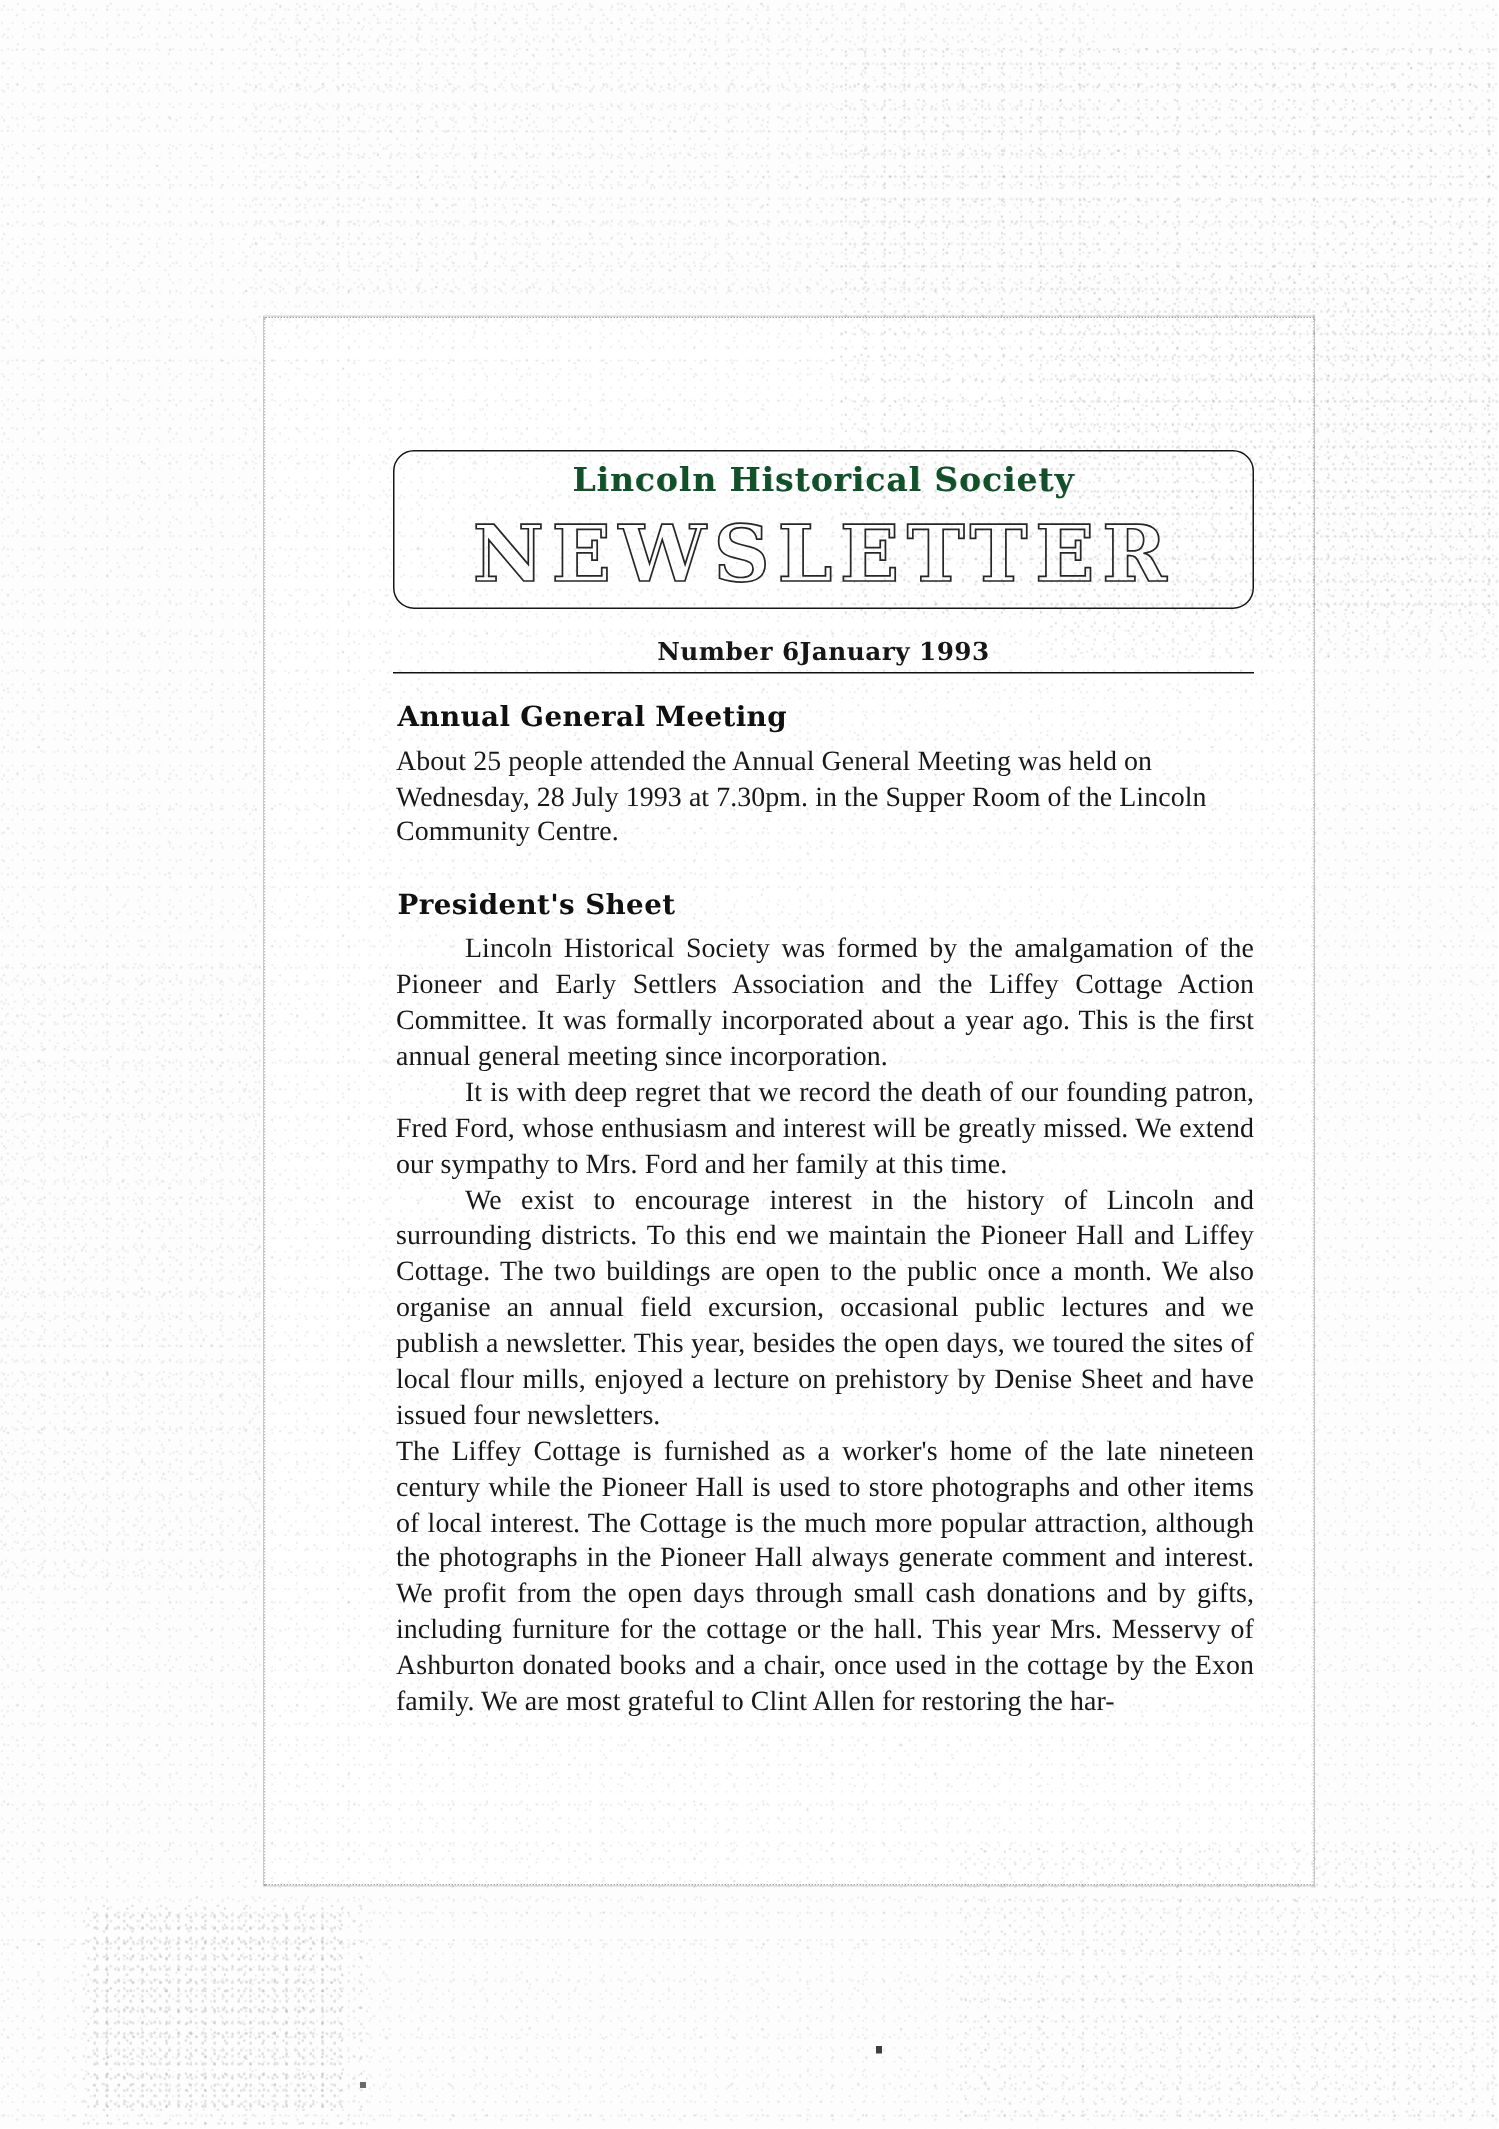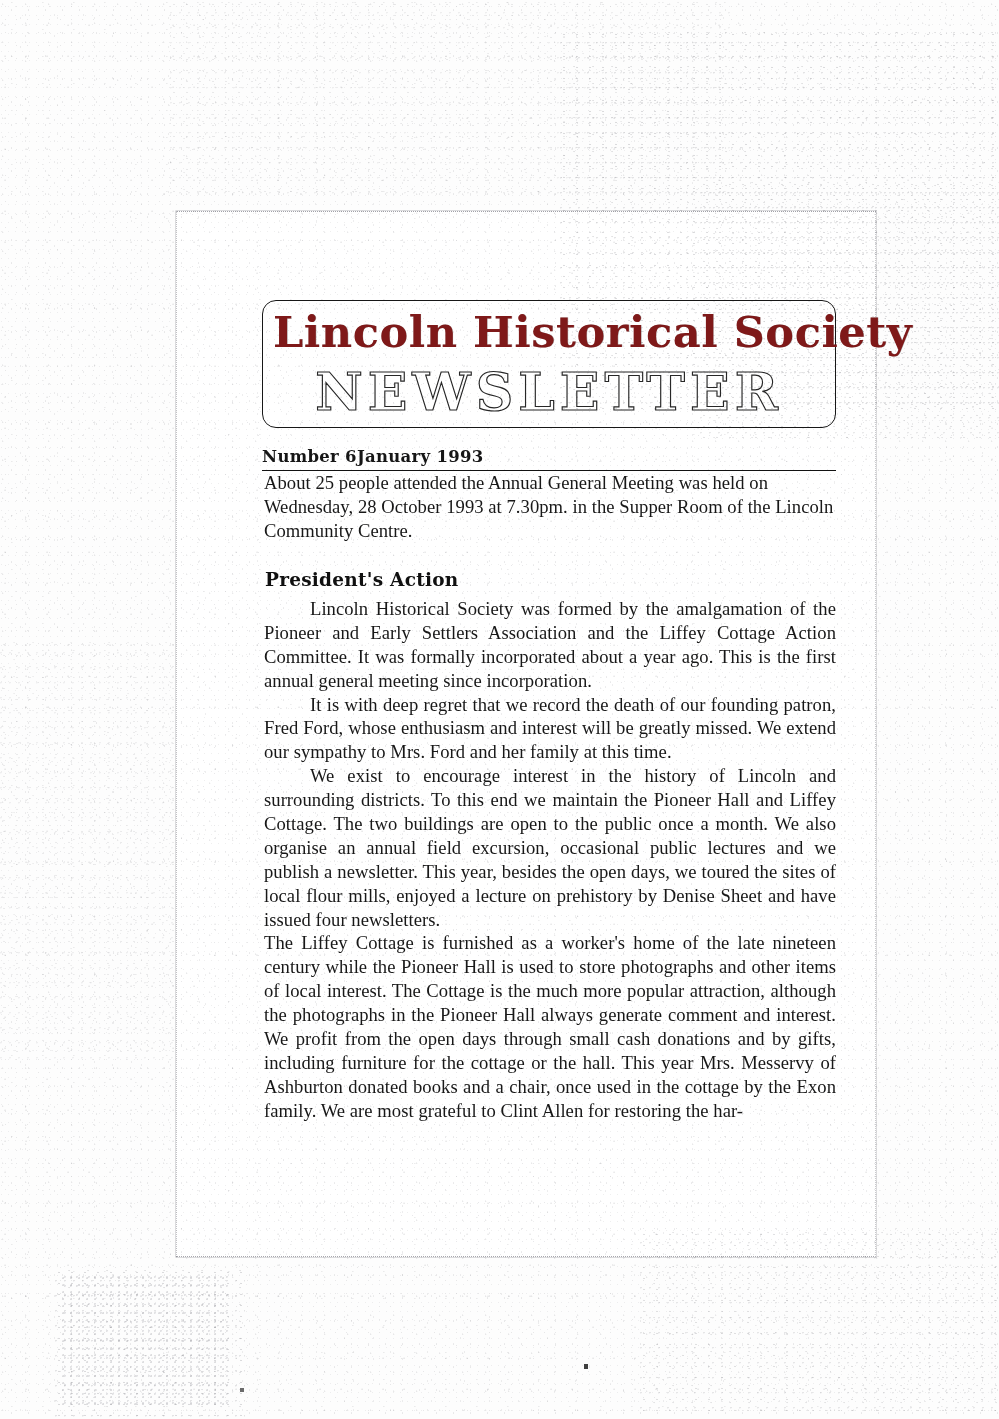--- a/index.html
+++ b/index.html
@@ -102,43 +102,43 @@
   .masthead {
     border: 1.6px solid #1b1b1b;
     border-radius: 14px;
     padding: 8px 10px 10px 10px;
     text-align: center;
     background: transparent;
   }
   .masthead-title {
     font-family: "DejaVu Serif", serif;
     font-weight: bold;
-    font-size: 43px;
+    font-size: 22px;
     letter-spacing: 0.6px;
-    color: #7f1d1d;
+    color: #14532d;
     line-height: 1.08;
     white-space: nowrap;
     text-shadow: 0.4px 0.3px 0 rgba(40,40,40,0.35);
   }
   .masthead-sub {
     margin-top: 12px;
     font-family: "DejaVu Serif", serif;
     font-weight: bold;
     font-size: 52px;
     line-height: 0.96;
     letter-spacing: 5px;
     color: transparent;
     -webkit-text-stroke: 1.15px #2a2a2a;
     white-space: nowrap;
   }
 
   
   .issue-row {
     display: flex;
-    justify-content: flex-start;
+    justify-content: center;
     align-items: baseline;
     margin-top: 19px;
     font-family: "DejaVu Serif", serif;
     font-weight: bold;
     font-size: 16.5px;
     letter-spacing: 0.3px;
     color: #1a1a1a;
   }
   .rule {
     margin-top: 4px;
@@ -187,23 +187,24 @@
       <div class="masthead-title">Lincoln Historical Society</div>
       <div class="masthead-sub">NEWSLETTER</div>
     </div>
 
     <div class="issue-row">
       <span>Number 6</span>
       <span>January 1993</span>
     </div>
     <div class="rule"></div>
 
-    <p class="body plain ragged">About 25 people attended the Annual General Meeting was held on Wednesday, 28 October 1993 at 7.30pm. in the Supper Room of the Lincoln Community Centre.</p>
-
-    <h2 class="section tight">President's Action</h2>
+    <h2 class="section">Annual General Meeting</h2>
+    <p class="body plain ragged">About 25 people attended the Annual General Meeting was held on Wednesday, 28 July 1993 at 7.30pm. in the Supper Room of the Lincoln Community Centre.</p>
+
+    <h2 class="section tight">President's Sheet</h2>
     <p class="body indent">Lincoln Historical Society was formed by the amalgamation of the Pioneer and Early Settlers Association and the Liffey Cottage Action Committee. It was formally incorporated about a year ago. This is the first annual general meeting since incorporation.</p>
     <p class="body indent">It is with deep regret that we record the death of our founding patron, Fred Ford, whose enthusiasm and interest will be greatly missed. We extend our sympathy to Mrs. Ford and her family at this time.</p>
     <p class="body indent">We exist to encourage interest in the history of Lincoln and surrounding districts. To this end we maintain the Pioneer Hall and Liffey Cottage. The two buildings are open to the public once a month. We also organise an annual field excursion, occasional public lectures and we publish a newsletter. This year, besides the open days, we toured the sites of local flour mills, enjoyed a lecture on prehistory by Denise Sheet and have issued four newsletters.</p>
     <p class="body plain">The Liffey Cottage is furnished as a worker's home of the late nineteen century while the Pioneer Hall is used to store photographs and other items of local interest. The Cottage is the much more popular attraction, although the photographs in the Pioneer Hall always generate comment and interest. We profit from the open days through small cash donations and by gifts, including furniture for the cottage or the hall. This year Mrs. Messervy of Ashburton donated books and a chair, once used in the cottage by the Exon family. We are most grateful to Clint Allen for restoring the har-</p>
   </div>
 
   <div class="grain grain-a"></div>
   <div class="grain grain-b"></div>
 
   <div class="grain-heavy" style="left:560px; top:30px; width:439px; height:380px; opacity:.85;"></div>

